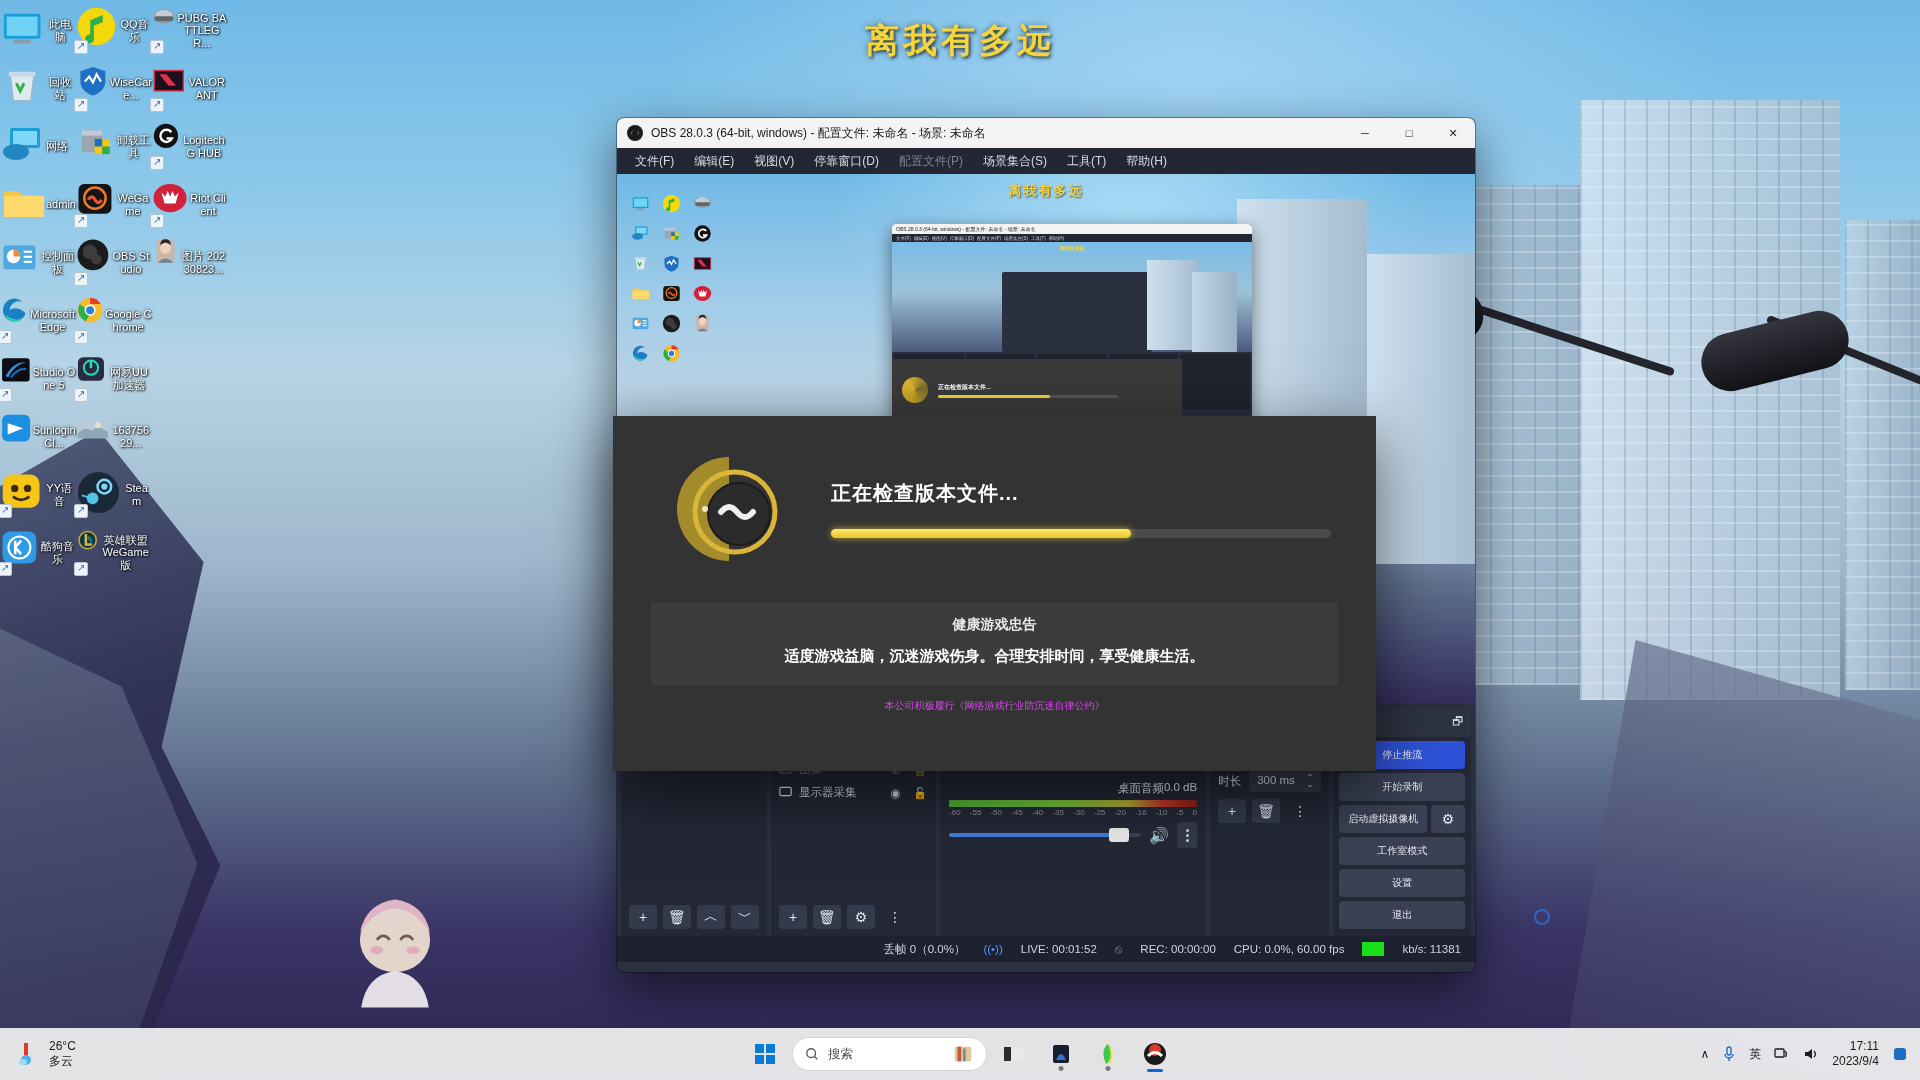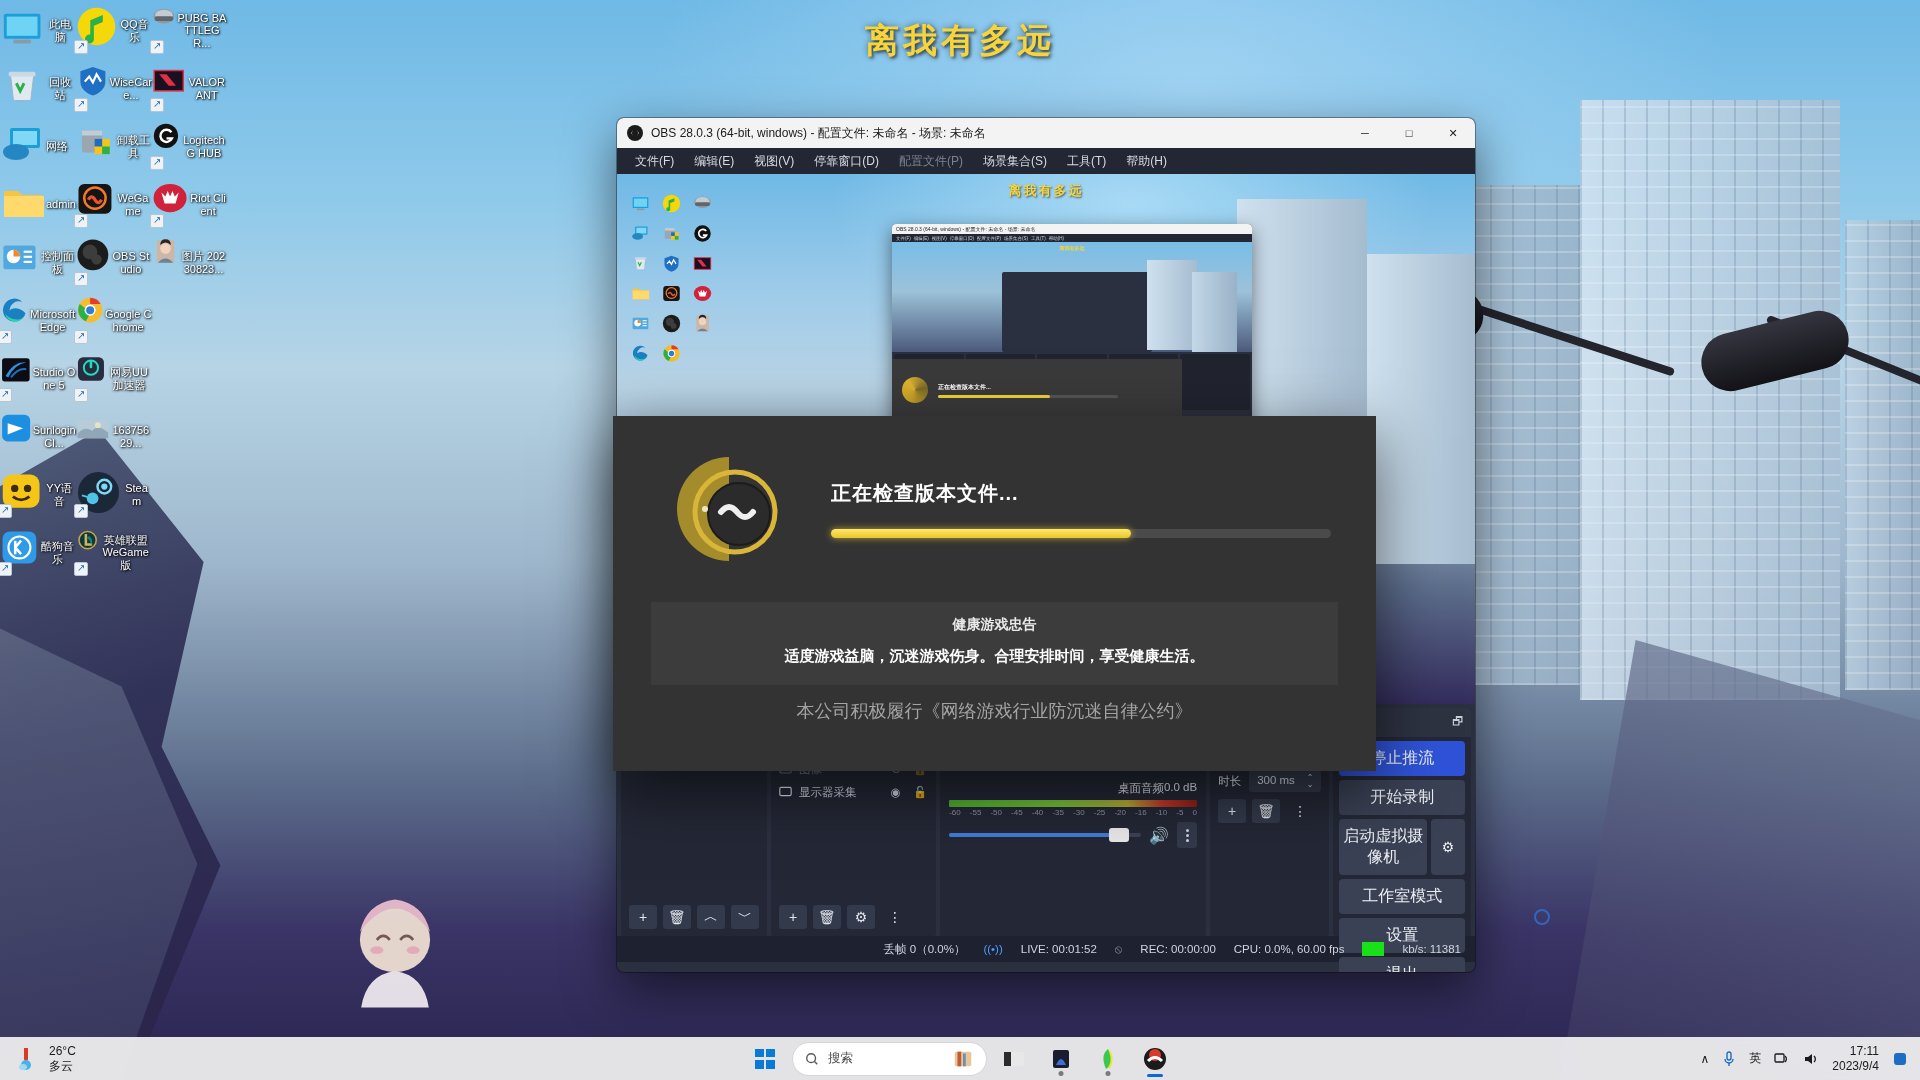--- a/index.html
+++ b/index.html
@@ -145,21 +145,21 @@
   
   .obs-panels { display:flex; height:232px; background:#2b3040; gap:4px; padding:4px 4px 0 4px; }
   .panel { background:#242836; border-radius:3px; display:flex; flex-direction:column; }
   .panel .ph { font-size:11.5px; color:#c9cdd8; padding:5px 8px; background:#2e3342; border-radius:3px 3px 0 0; }
   .panel .pb { flex:1; overflow:hidden; padding:2px 0; }
   .p-scene { width:148px; }
   .p-source { width:180px; }
   .p-audio { width:290px; }
   .p-trans { width:130px; }
   .p-ctrl { width:150px; }
-  .src-row { display:flex; align-items:flex-start; gap:7px; padding:4px 8px; font-size:11.5px; color:#d4d8e2; }
+  .src-row { display:flex; align-items:center; gap:7px; padding:4px 8px; font-size:11.5px; color:#d4d8e2; }
   .src-row .eye, .src-row .lock { margin-left:auto; opacity:.75; }
   .src-row .lock { margin-left:6px; }
   .audio-row { padding:5px 9px; }
   .audio-row .top { display:flex; justify-content:flex-end; font-size:11.5px; color:#e3e6ee; }
   .meter { height:7px; margin-top:4px; border-radius:1px;
            background:linear-gradient(90deg,#4caf2f 0%,#76c13a 45%,#9ab13a 62%,#b6ab33 72%,#c0392b 86%,#8e1f16 100%); }
   .scale { font-size:8px; color:#8d93a4; display:flex; justify-content:space-between; margin-top:1px; }
   .slider { display:flex; align-items:center; gap:8px; margin-top:5px; }
   .sl-track { flex:1; height:4px; background:#3c4254; border-radius:2px; position:relative; }
   .sl-track i { position:absolute; left:0; top:0; height:100%; width:86%; background:#3f7fd8; border-radius:2px; }
@@ -168,21 +168,21 @@
           flex-direction:column; align-items:center; justify-content:center; gap:2px; }
   .dots i { width:3px; height:3px; background:#cdd2dd; border-radius:50%; display:block; }
   .btnrow { display:flex; gap:6px; padding:7px 8px; align-items:center; }
   .sbtn { width:28px; height:24px; background:#333a4b; border-radius:3px; color:#e2e5ec;
           font-size:14px; display:flex; align-items:center; justify-content:center; }
   .trans-sel { margin:6px 8px; background:#333a4b; border-radius:3px; font-size:11.5px;
                color:#e2e5ec; padding:5px 8px; display:flex; justify-content:space-between; }
   .dur-row { display:flex; align-items:center; gap:8px; padding:0 8px; font-size:11.5px; color:#dfe2ea; }
   .dur-box { background:#333a4b; border-radius:3px; padding:4px 8px; flex:1; display:flex; justify-content:space-between; }
   .ctrl-btn { margin:4px 6px; background:#3a4154; border-radius:4px; text-align:center;
-              font-size:16px; color:#eceef4; padding:7px 0; }
+              font-size:10px; color:#eceef4; padding:7px 0; }
   .ctrl-btn.stream { background:#2f53d8; }
   .ctrl-row { display:flex; margin:4px 6px; gap:4px; }
   .ctrl-row .ctrl-btn { margin:0; flex:1; }
   .gear { width:34px; background:#3a4154; border-radius:4px; display:flex;
           align-items:center; justify-content:center; color:#eceef4; font-size:14px; }
   .obs-status { height:26px; background:#1e2230; display:flex; align-items:center;
                 justify-content:flex-end; gap:18px; padding:0 14px; font-size:11.5px; color:#cfd4df; }
   .live-dot { color:#4a9eff; }
   .greenbox { width:22px; height:14px; background:#19e019; }
 
@@ -194,25 +194,25 @@
   .gdlg-top { height:186px; display:flex; align-items:center; padding-left:60px; gap:46px; }
   .glogo { width:112px; height:110px; position:relative; flex:none; }
   .gstatus { font-size:20px; font-weight:700; color:#ffffff; letter-spacing:1px; }
   .gbar { width:500px; height:9px; background:#4a4a4a; border-radius:5px; margin-top:22px; position:relative; }
   .gbar i { position:absolute; left:0; top:0; height:100%; width:60%;
             background:linear-gradient(180deg,#ffe96b,#e9c52b); border-radius:5px;
             box-shadow:0 0 7px rgba(240,210,60,.7); }
   .gnotice { margin:0 38px; background:#3c3c3c; padding:14px 0 16px 0; text-align:center; }
   .gnotice .h { font-size:14px; color:#e9e9e9; font-weight:700; margin-bottom:9px; }
   .gnotice .l { font-size:15px; color:#ffffff; font-weight:700; line-height:26px; }
-  .gfoot { text-align:center; font-size:18px; color:#a3a3a3; margin-top:14px; }
+  .gfoot { text-align:center; font-size:10px; color:#d946ef; margin-top:14px; }
 
   
   .taskbar {
-    position:absolute; left:0; bottom:0; width:1920px; height:43px;
+    position:absolute; left:0; bottom:0; width:1920px; height:52px;
     background:rgba(243,243,243,.92); backdrop-filter:blur(18px);
     display:flex; align-items:center;gap:44px;
   }
   .weather { display:flex; align-items:center; gap:7px; padding-left:16px; }
   .weather .ic { width:26px; height:26px; position:relative; }
   .weather .tx { font-size:12px; color:#1b1b1b; line-height:15px; }
   .tb-center { position:absolute; left:50%; transform:translateX(-50%); display:flex; align-items:center; gap:7px; }
   .tb-item { width:40px; height:40px; border-radius:5px; display:flex; align-items:center;
              justify-content:center; position:relative; }
   .tb-item.active:after { content:""; position:absolute; bottom:2px; left:50%; transform:translateX(-50%);

